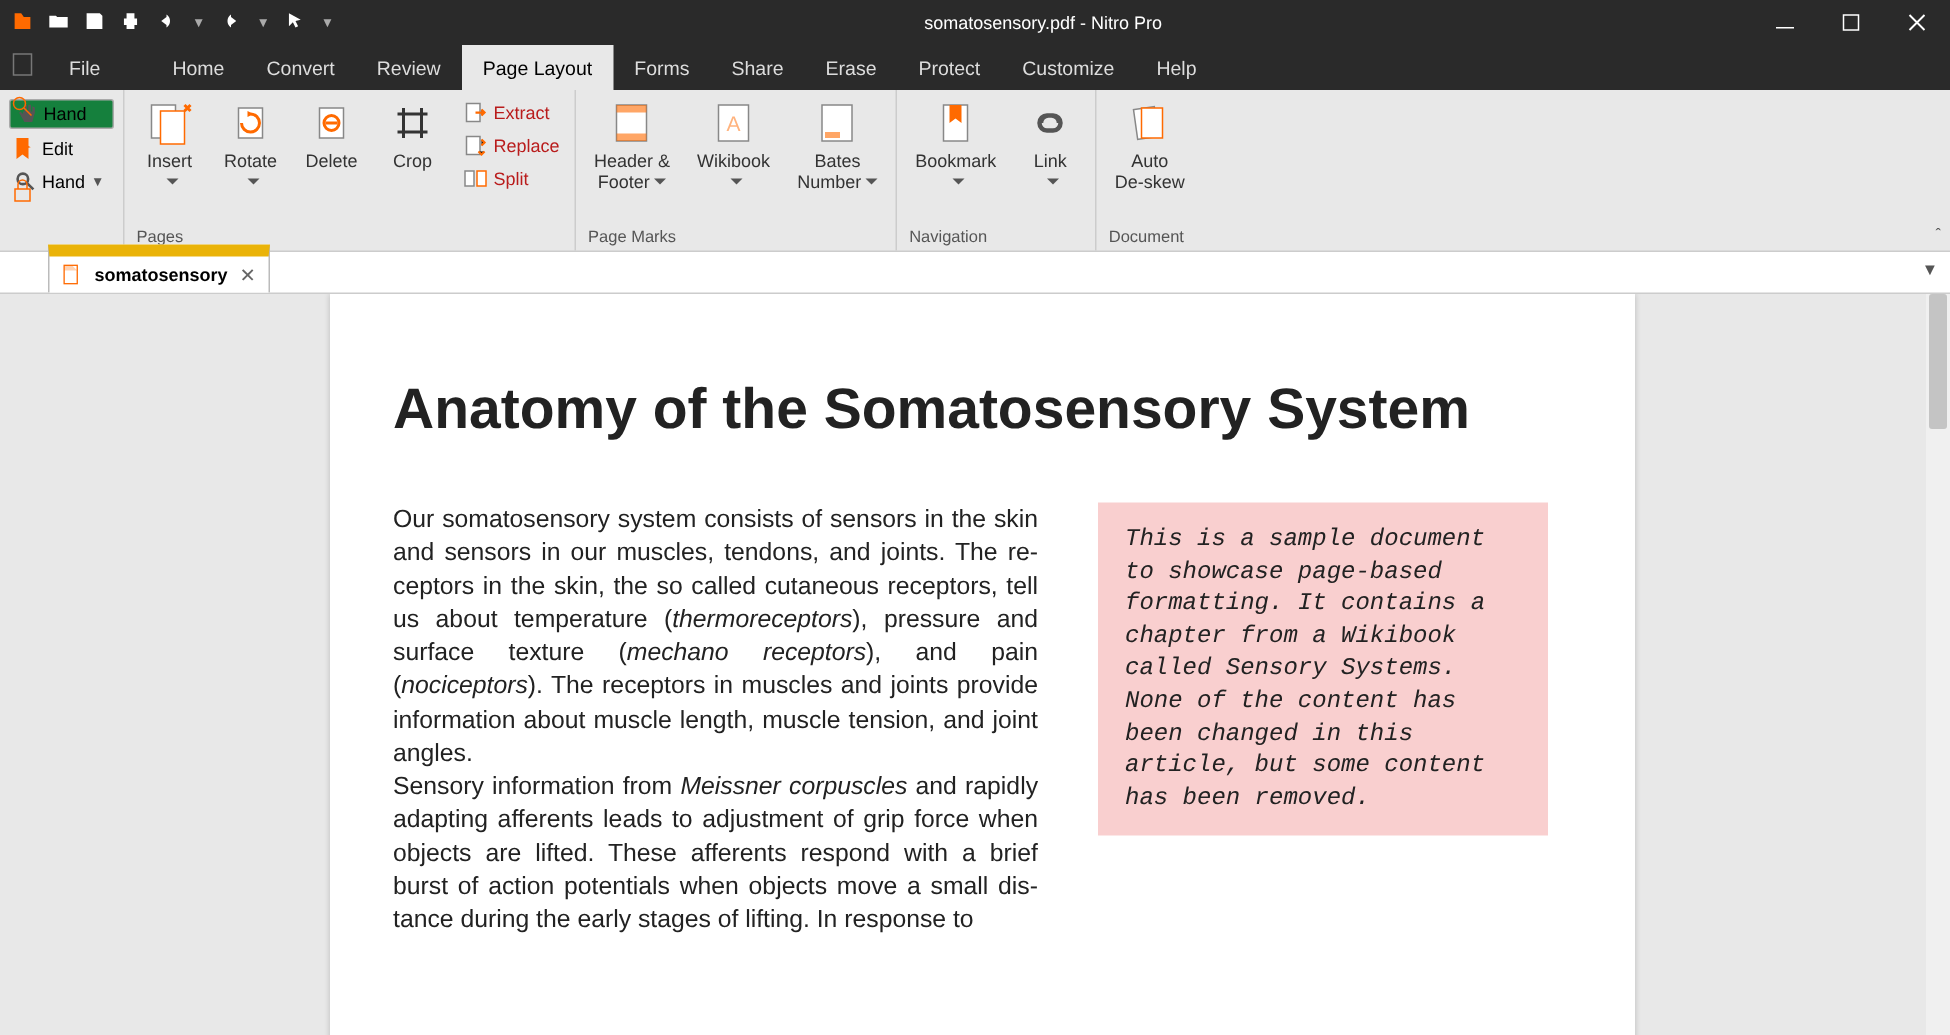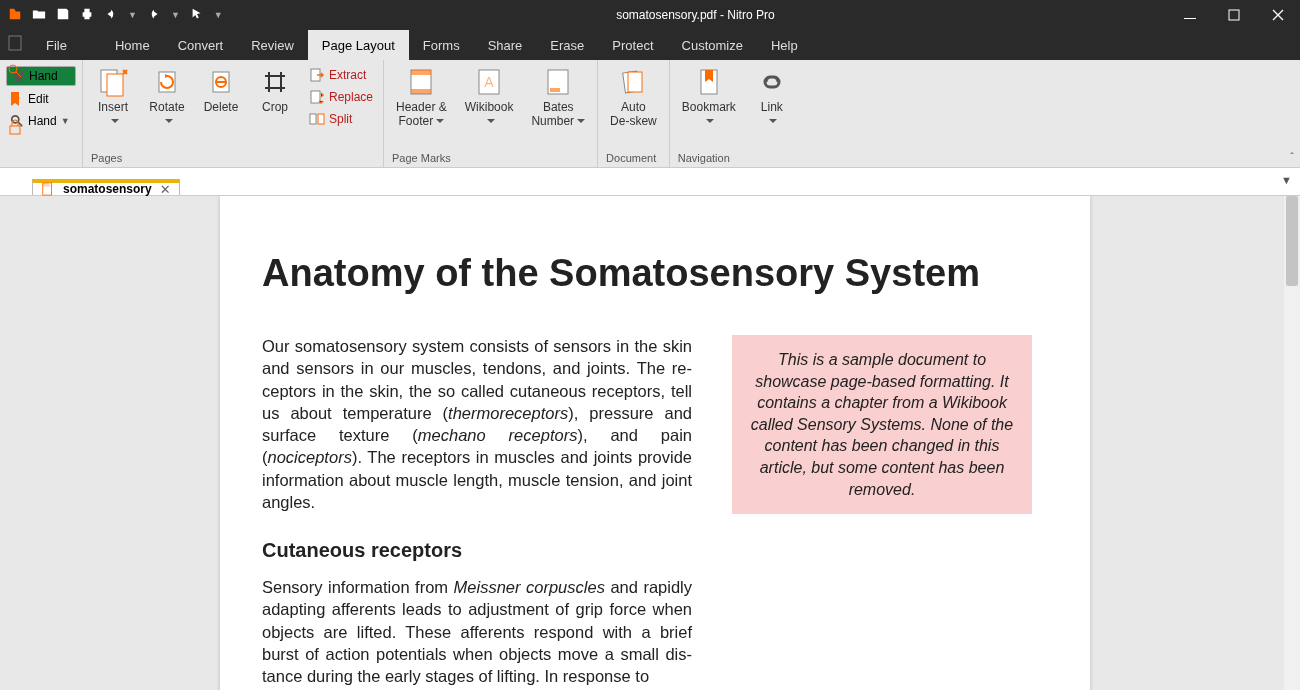--- a/index.html
+++ b/index.html
@@ -32,35 +32,35 @@
 .bigbtn .ic { width:32px; height:32px; margin-bottom:2px; display:flex; align-items:center; justify-content:center; }
 .bigbtn .drop::after { content:""; display:inline-block; border:4px solid transparent; border-top-color:#555; margin-left:3px; transform:translateY(2px); }
 .smallbtn { display:flex; align-items:center; gap:4px; font-size:12px; color:#b91c1c; cursor:pointer; padding:1px 2px; }
 .smallbtn svg { width:16px; height:16px; }
 .coll-caret { position:absolute; right:6px; bottom:4px; font-size:11px; color:#555; cursor:pointer; }
 
 
 .tabstrip { height:28px; background:#fff; border-bottom:1px solid #ccc; display:flex; align-items:flex-end; position:relative; }
 .side-icons { width:30px; position:absolute; left:0; top:28px; display:flex; flex-direction:column; align-items:center; gap:10px; padding-top:6px; }
 .side-icons div { width:18px; height:18px; cursor:pointer; }
-.doc-tab { margin-left:32px; height:16px; background:#fff; border:1px solid #bbb; border-bottom:none; border-top:4px solid #eab308; display:flex; align-items:center; padding:0 8px; font-size:12px; gap:8px; }
+.doc-tab { margin-left:32px; height:32px; background:#fff; border:1px solid #bbb; border-bottom:none; border-top:8px solid #eab308; display:flex; align-items:center; padding:0 8px; font-size:12px; gap:8px; }
 .doc-tab .x { cursor:pointer; color:#666; font-size:13px; }
 .tabstrip .rightdrop { position:absolute; right:8px; top:6px; font-size:11px; color:#555; cursor:pointer; }
 
 
 .docwrap { position:absolute; left:30px; right:16px; top:196px; bottom:0; background:#e8e8e8; overflow:hidden; }
 .page { position:absolute; left:190px; top:0; width:870px; height:700px; background:#fff; box-shadow:0 0 4px rgba(0,0,0,.2); padding:30px 42px; }
 .page h1 { font-family:Arial,sans-serif; font-weight:700; font-size:38px; color:#222; margin:26px 0 40px; }
 .subsrc { font-variant:small-caps; font-size:17px; letter-spacing:.5px; }
 .subsrc sup { font-size:10px; vertical-align:super; }
 .cols { display:flex; gap:40px; margin-top:30px; }
 .col-main { width:430px; font-family:Georgia,"Times New Roman",serif; font-size:16.5px; line-height:1.35; text-align:justify; color:#222; }
 .col-main em { font-style:italic; }
 .col-main h3 { font-family:Arial,sans-serif; font-size:20px; font-weight:700; margin:24px 0 12px; text-align:left; }
-.callout { width:300px; background:#f9cfcf; padding:14px 18px; font-style:italic; font-family:Liberation Sans, sans-serif; font-size:16px; line-height:1.35; color:#222; align-self:flex-start;text-align:center; }
+.callout { width:300px; background:#f9cfcf; padding:14px 18px; font-style:italic; font-family:Liberation Mono, monospace; font-size:16px; line-height:1.35; color:#222; align-self:flex-start; }
 
 
 .vscroll { position:absolute; right:0; top:196px; bottom:0; width:16px; background:#f0f0f0; }
 .vscroll .thumb { position:absolute; left:2px; right:2px; top:0; height:90px; background:#c4c4c4; border-radius:2px; }
 
 svg { display:block; }
 </style>
 </head>
 <body>
 
@@ -254,54 +254,54 @@
       </div>
     </div>
     <div class="label">Page Marks</div>
   </div>
 
   <div class="ribgroup">
     <div class="row">
       <div class="bigbtn">
         <div class="ic">
             <svg viewBox="0 0 32 32">
+              <rect x="8" y="4" width="16" height="24" fill="#fff" stroke="#888"></rect>
+              <path fill="#ff6a00" d="M12 4h8v12l-4-3-4 3z"></path>
+            </svg>
+          </div>
+        <span>Bookmark</span>
+        <span class="drop"></span>
+      </div>
+      <div class="bigbtn">
+        <div class="ic">
+            <svg viewBox="0 0 32 32">
+              <path fill="none" stroke="#555" stroke-width="3" d="M10 16a5 5 0 015-5h3a5 5 0 010 10h-3M22 16a5 5 0 00-5-5h-3a5 5 0 000 10h3"></path>
+            </svg>
+          </div>
+        <span>Link</span>
+        <span class="drop"></span>
+      </div>
+    </div>
+    <div class="label">Navigation</div>
+  </div>
+
+  <div class="ribgroup">
+    <div class="row">
+      <div class="bigbtn">
+        <div class="ic">
+            <svg viewBox="0 0 32 32">
               <rect x="7" y="6" width="14" height="20" fill="#fff" stroke="#888" transform="rotate(-8 14 16)"></rect>
               <rect x="11" y="6" width="14" height="20" fill="#fff" stroke="#ff6a00"></rect>
             </svg>
           </div>
         <span>Auto</span>
         <span>De-skew</span>
       </div>
     </div>
     <div class="label">Document</div>
-  </div>
-
-  <div class="ribgroup">
-    <div class="row">
-      <div class="bigbtn">
-        <div class="ic">
-            <svg viewBox="0 0 32 32">
-              <rect x="8" y="4" width="16" height="24" fill="#fff" stroke="#888"></rect>
-              <path fill="#ff6a00" d="M12 4h8v12l-4-3-4 3z"></path>
-            </svg>
-          </div>
-        <span>Bookmark</span>
-        <span class="drop"></span>
-      </div>
-      <div class="bigbtn">
-        <div class="ic">
-            <svg viewBox="0 0 32 32">
-              <path fill="none" stroke="#555" stroke-width="3" d="M10 16a5 5 0 015-5h3a5 5 0 010 10h-3M22 16a5 5 0 00-5-5h-3a5 5 0 000 10h3"></path>
-            </svg>
-          </div>
-        <span>Link</span>
-        <span class="drop"></span>
-      </div>
-    </div>
-    <div class="label">Navigation</div>
   </div>
 
   <div class="coll-caret">ˆ</div>
 </div>
 
 <div class="tabstrip">
   <div class="doc-tab">
     <svg width="14" height="14" viewBox="0 0 16 16">
         <rect x="2" y="1" width="10" height="14" fill="#fff" stroke="#ff6a00"></rect>
         <path fill="#ff6a00" d="M2 1h6l4 4H2z" opacity=".3"></path>
@@ -338,21 +338,20 @@
 </div>
 
 <div class="docwrap">
   <div class="page">
     <h1>Anatomy of the Somatosensory System</h1>
     <div class="cols">
       <div class="col-main">
         <p>
           <span>Our somatosensory system consists of sensors in the skin and sensors in our muscles, tendons, and joints. The re­ceptors in the skin, the so called cutaneous receptors, tell us about temperature (</span><em>thermoreceptors</em><span>), pressure and sur­face texture (</span><em>mechano receptors</em><span>), and pain (</span><em>nociceptors</em><span>). The receptors in muscles and joints provide information about muscle length, muscle tension, and joint angles.</span>
         </p>
-        <h3>Cutaneous receptors</h3>
         <p>
           <span>Sensory information from </span><em>Meissner corpuscles</em><span> and rapidly adapting afferents leads to adjustment of grip force when objects are lifted. These afferents respond with a brief burst of action potentials when objects move a small dis­tance during the early stages of lifting. In response to</span>
         </p>
       </div>
       <div class="callout">This is a sample document to showcase page-based formatting. It contains a chapter from a Wikibook called Sensory Systems. None of the content has been changed in this article, but some content has been removed.</div>
     </div>
   </div>
 </div>
 
 <div class="vscroll">

